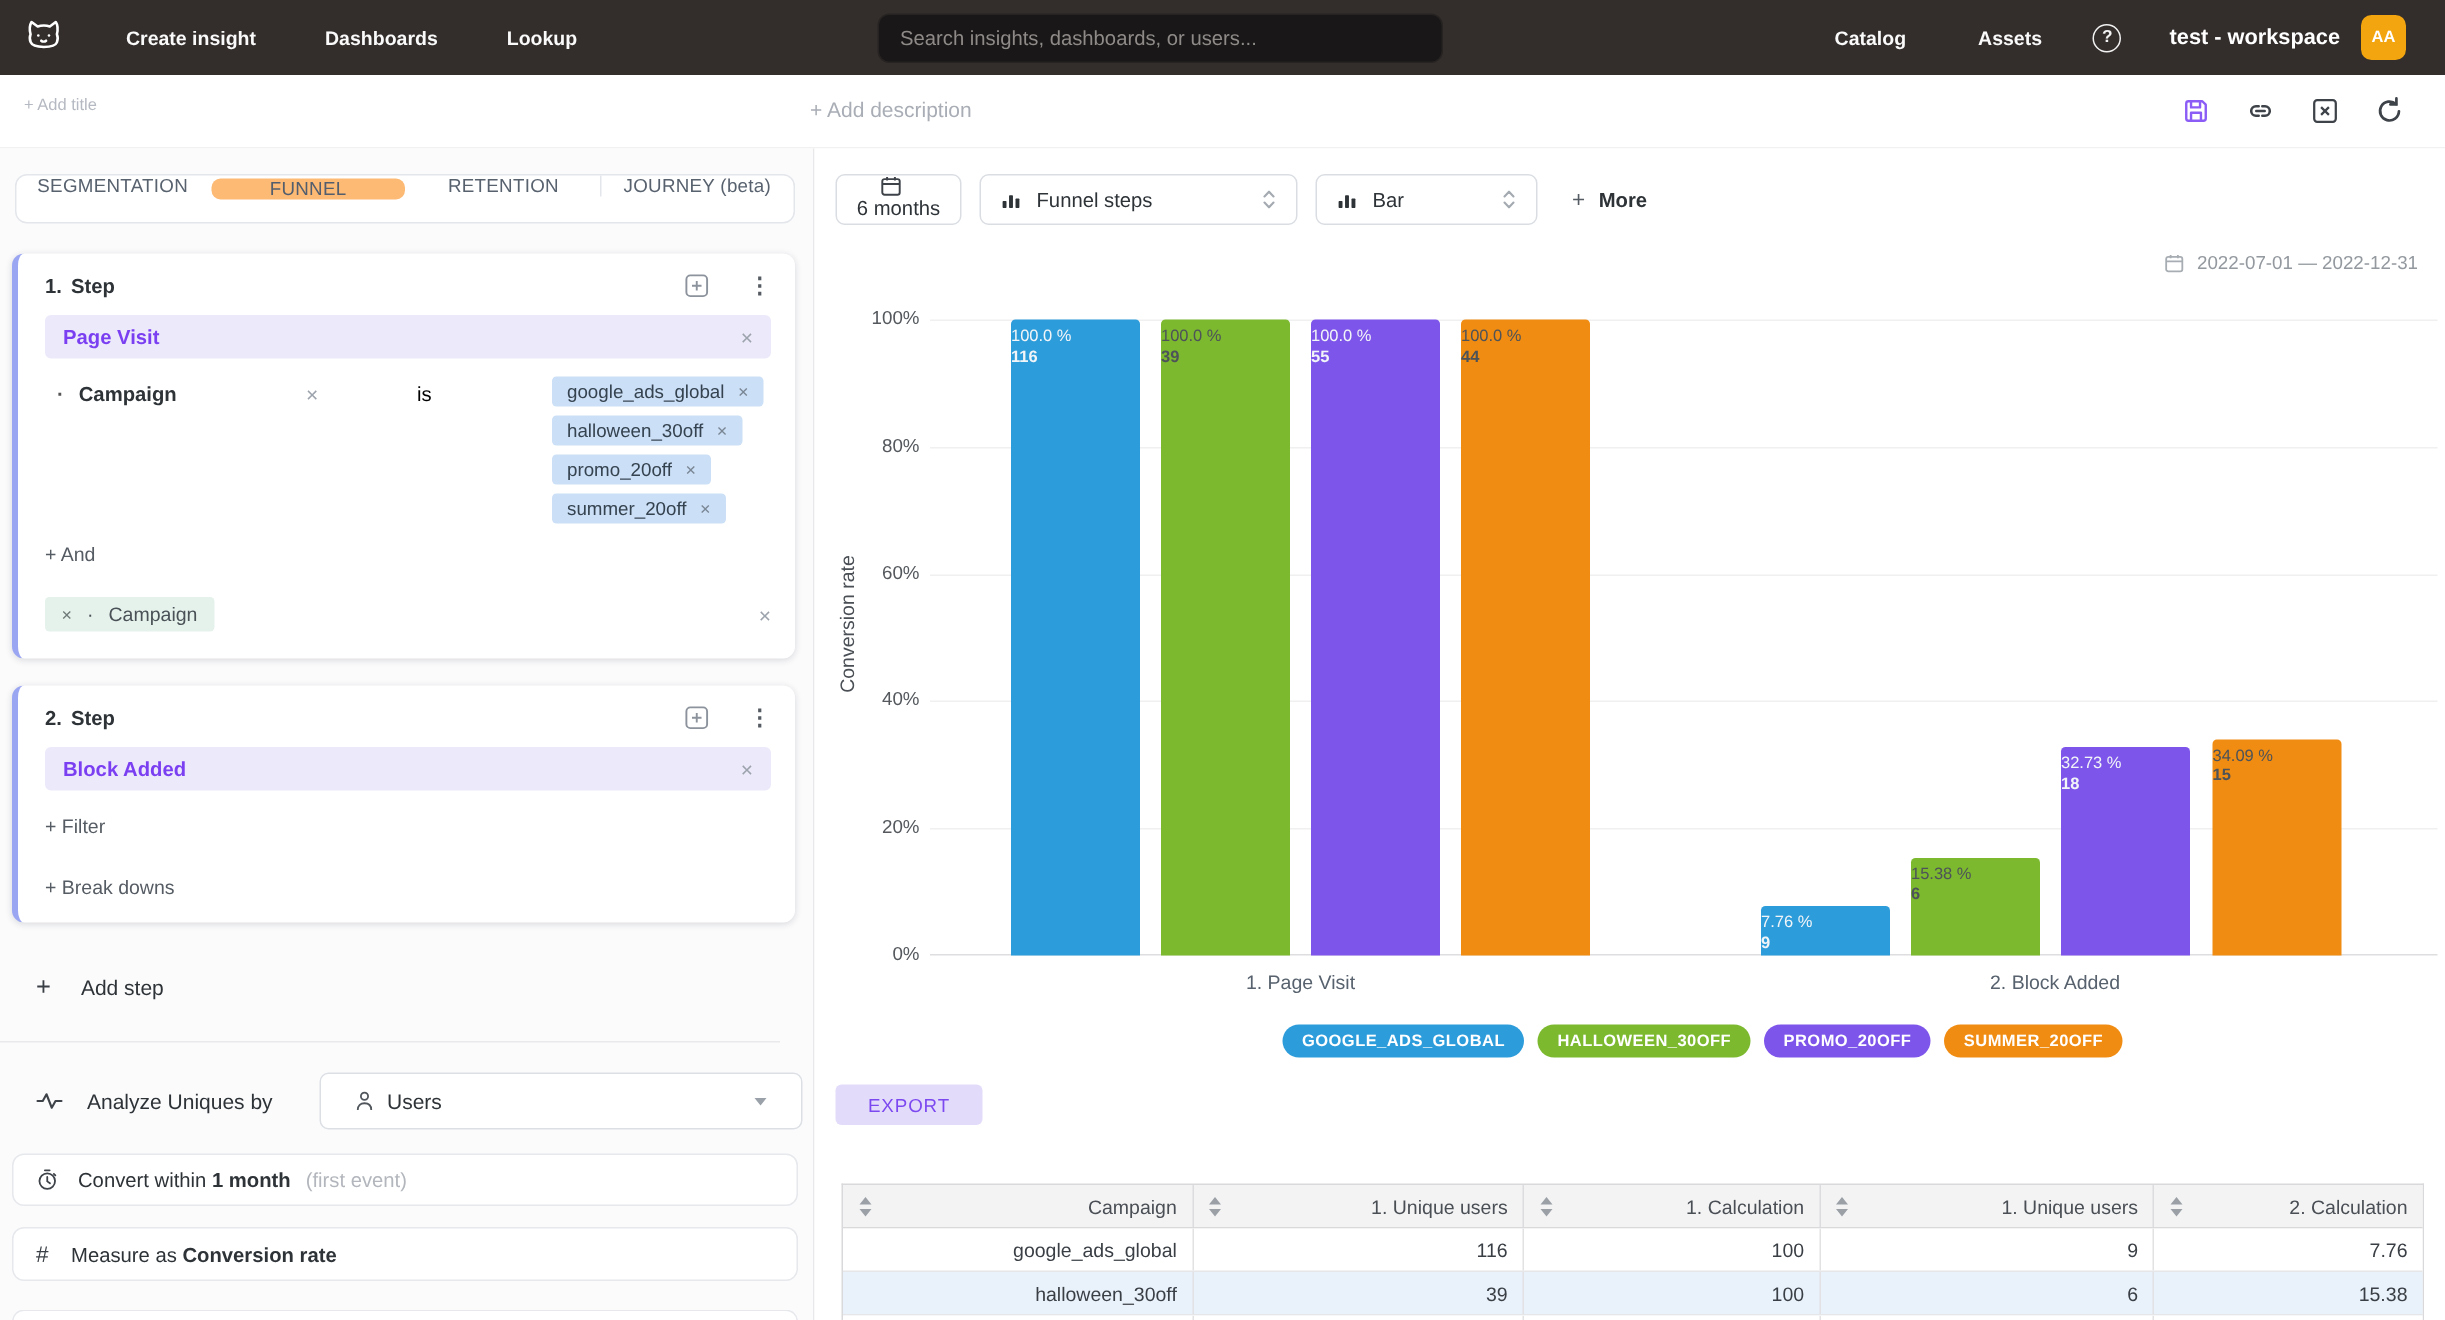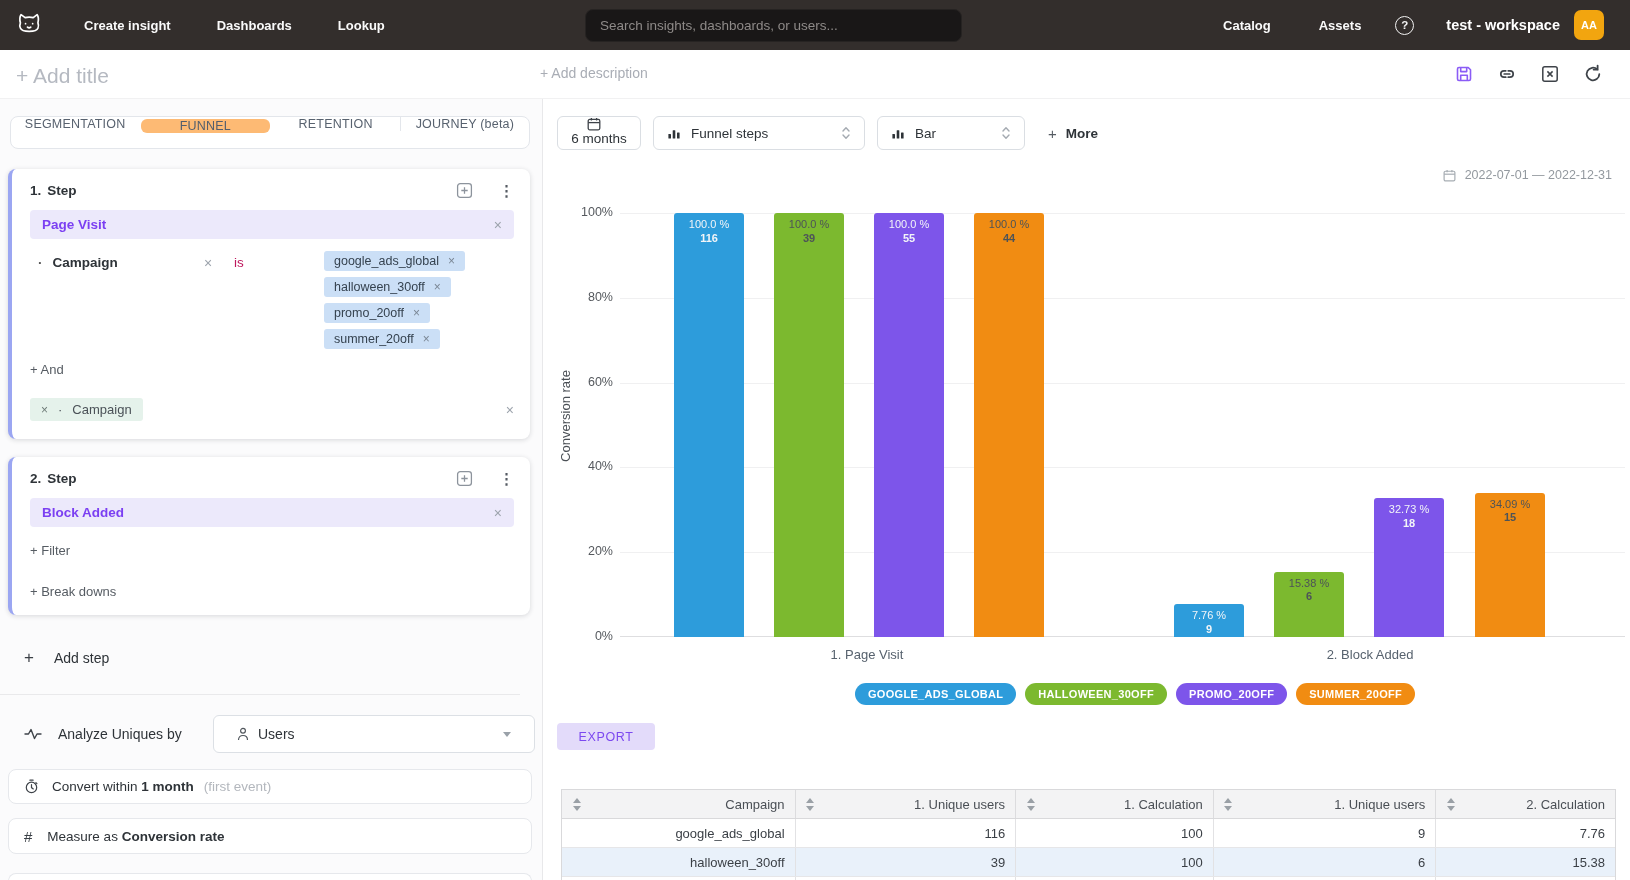--- a/index.html
+++ b/index.html
@@ -22,21 +22,21 @@
   .help-circle { width:19px; height:19px; border:1.6px solid #F2F2F2; border-radius:50%;
                  color:#F2F2F2; font-size:11.5px; font-weight:bold; display:flex;
                  align-items:center; justify-content:center; cursor:pointer; }
   .workspace { color:#FFFFFF; font-size:14.5px; font-weight:bold; cursor:pointer; }
   .avatar { width:30px; height:30px; border-radius:7px; color:#fff; font-size:11px; font-weight:bold;
             display:flex; align-items:center; justify-content:center; cursor:pointer; }
 
   
   .insight-bar { position:absolute; left:0; top:50px; width:1630px; height:49px; background:#fff;
                  border-bottom:1px solid #F1F1F2; }
-  .add-title { position:absolute; left:16px; top:14px; color:#B5B9C1; font-size:21px; cursor:text; }
+  .add-title { position:absolute; left:16px; top:14px; color:#B5B9C1; font-size:11px; cursor:text; }
   .add-desc  { position:absolute; left:540px; top:15px; color:#A9ADB5; font-size:14px; cursor:text; }
   .insight-icons { position:absolute; right:27px; top:14px; display:flex; gap:23px; align-items:center; }
   .insight-icons .ibtn { width:20px; height:20px; cursor:pointer; display:flex; align-items:center; justify-content:center; }
 
   
   .panel { position:absolute; left:0; top:99px; width:543px; height:781px; background:#FBFBFC;
            border-right:1px solid #E8E8EA; overflow:hidden; }
   .tabs { position:absolute; left:10px; top:17px; width:520px; height:33px; background:#fff;
           border:1px solid #E3E6EB; border-radius:8px; display:flex; align-items:flex-start; }
   .tab { flex:1; display:flex; align-items:center; justify-content:center; font-size:12.5px;
@@ -53,21 +53,21 @@
   .plus-square { width:17px; height:17px; color:#8C939C; cursor:pointer; }
   .kebab { color:#555B63; font-size:15px; font-weight:bold; cursor:pointer; line-height:10px; }
   .event-row { margin-top:11px; height:29px; background:#ECE9FB; border-radius:4px; display:flex;
                align-items:center; padding:0 12px; cursor:pointer; }
   .event-name { color:#7B3FF2; font-weight:bold; font-size:13.5px; }
   .row-x { margin-left:auto; color:#9CA3AC; font-size:14px; cursor:pointer; }
   .filter-area { margin-top:12px; display:flex; align-items:flex-start; }
   .prop-cell { width:174px; font-size:13.5px; font-weight:bold; color:#2E3338; padding:4px 0 0 8px; cursor:pointer; }
   .prop-bullet { color:#555; margin-right:10px; font-weight:bold; }
   .xs-cell { width:30px; color:#9CA3AC; font-size:14px; padding-top:4px; cursor:pointer; }
-  .op-cell { width:76px; font-size:13.5px; color:#be185d; padding-top:4px; cursor:pointer; }
+  .op-cell { width:76px; font-size:13.5px; color:#000000; padding-top:4px; cursor:pointer;margin-left:44px; }
   .chips-col { display:flex; flex-direction:column; gap:6px; align-items:flex-start; margin-left:14px; }
   .chip { background:#CBDFF6; border-radius:3px; padding:3px 10px; font-size:12.5px; color:#35424F;
           display:flex; align-items:center; gap:9px; cursor:pointer; }
   .chip .chip-x { color:#7A8694; font-size:12px; cursor:pointer; }
   .and-link { margin-top:13px; font-size:13px; color:#565C63; cursor:pointer; }
   .breakdown-row { margin-top:21px; display:flex; align-items:center; }
   .chip-green { background:#E5F2EB; border-radius:3px; padding:4px 11px; font-size:13px; color:#4A5157;
                 display:flex; align-items:center; gap:10px; cursor:pointer; }
   .chip-green .chip-x { color:#6E7B78; font-size:12px; }
   .link-line { font-size:13px; color:#565C63; cursor:pointer; }
@@ -106,21 +106,21 @@
   .more-plus { font-size:15px; color:#565C63; }
   .more-label { font-size:13.5px; font-weight:bold; color:#2E3338; }
   .daterange { position:absolute; top:69px; right:18px; display:flex; align-items:center; gap:9px;
                color:#93999F; font-size:12.5px; cursor:pointer; }
   .ylabel { position:absolute; left:22px; top:317px; transform:translate(-50%,-50%) rotate(-90deg);
             font-size:13px; color:#4A4F55; white-space:nowrap; }
   .ytick { position:absolute; left:25px; width:45px; text-align:right; font-size:12.5px; color:#55595E; }
   .plot { position:absolute; left:77px; top:114px; width:1005px; height:424px; }
   .gridline { position:absolute; left:0; width:100%; height:1px; background:#F0F0F1; }
   .gridline.base { background:#DEDEE0; }
-  .bar { position:absolute; bottom:0; width:70px; border-radius:3px 3px 0 0; text-align:center;
+  .bar { position:absolute; bottom:0; width:86px; border-radius:3px 3px 0 0; text-align:left;
          padding-top:5px; overflow:hidden; cursor:pointer; }
   .bar span { display:block; line-height:13.5px; font-size:11px; }
   .bar .bar-count { font-weight:bold; }
   .xlabel { position:absolute; top:548px; transform:translateX(-50%); font-size:13px; color:#57626E; }
   .legend { position:absolute; left:312px; top:584px; display:flex; gap:9px; }
   .legend-chip { height:22px; line-height:22px; border-radius:11px; padding:0 13px; color:#fff;
                  font-size:11px; font-weight:bold; letter-spacing:.3px; cursor:pointer; }
   .export-btn { position:absolute; left:14px; top:624px; width:98px; height:27px; background:#E3DBFA;
                 border:none; border-radius:4px; color:#7C49F0; font-size:12.5px; letter-spacing:.6px;
                 font-family:"Liberation Sans", sans-serif; cursor:pointer; }

